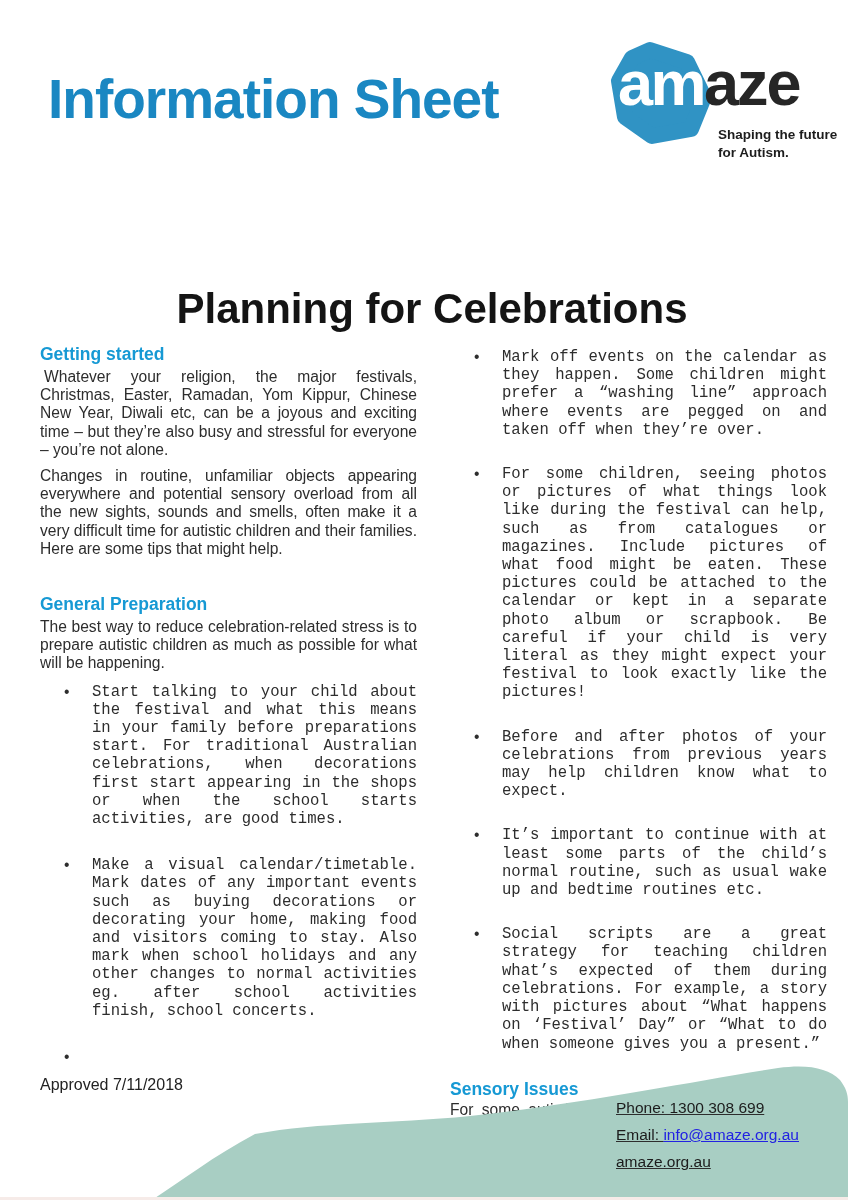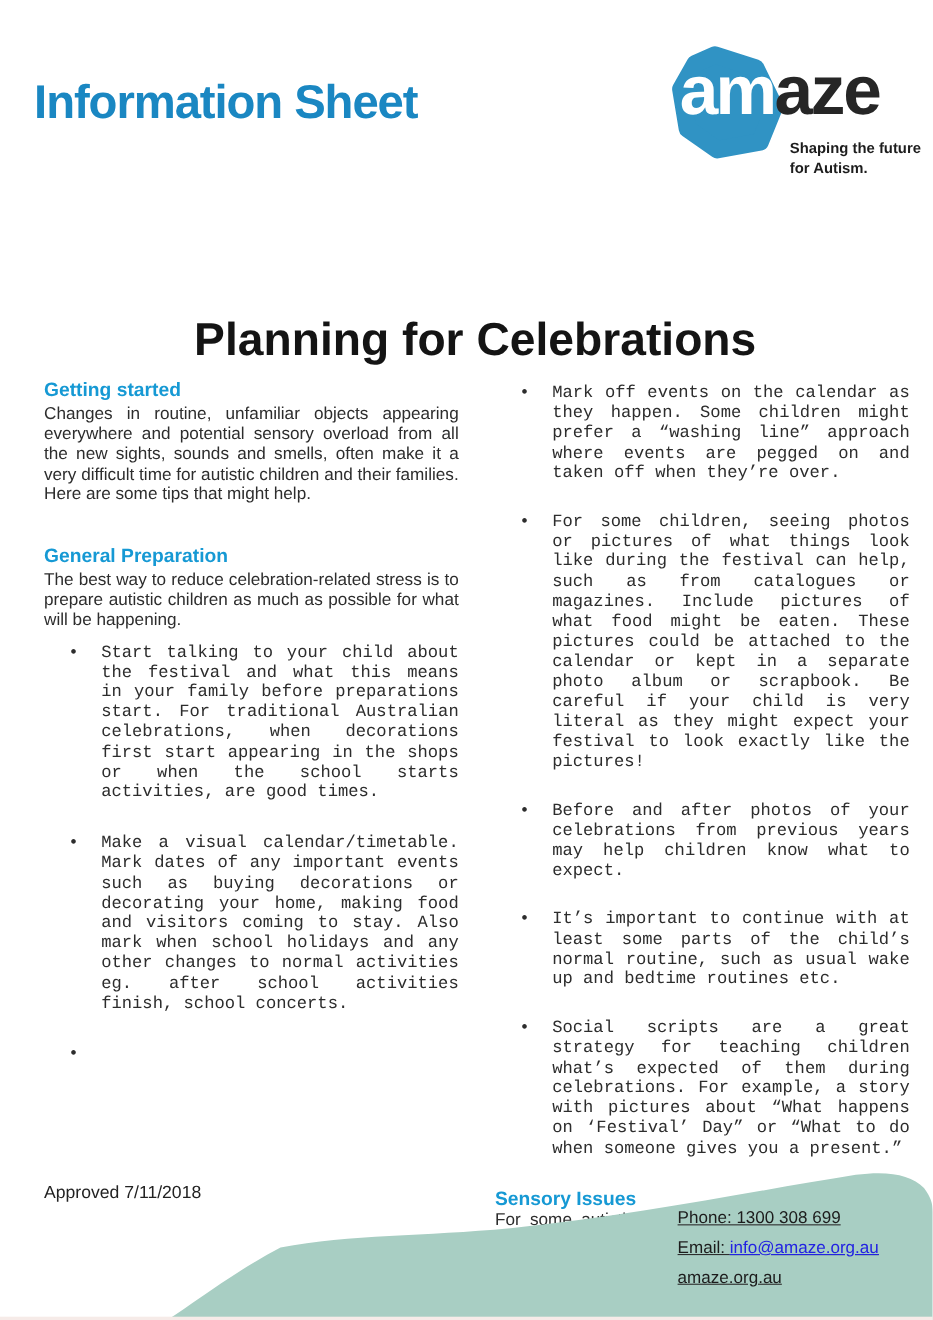--- a/index.html
+++ b/index.html
@@ -8,22 +8,22 @@
     position:relative;
     background:#ffffff;
     font-family:"Liberation Sans","DejaVu Sans",sans-serif;
     color:#2d2d2d;
     overflow:hidden;
   }
   .page { position:absolute; inset:0; background:#ffffff; }
 
   
   .sheet-title {
-    position:absolute; left:31px; top:72px;
-    font-size:43px; font-weight:bold; letter-spacing:-1px; line-height:1;
+    position:absolute; left:48px; top:72px;
+    font-size:55px; font-weight:bold; letter-spacing:-1px; line-height:1;
     color:var(--info_blue);
   }
   .logo { position:absolute; left:598px; top:36px; width:245px; height:130px; }
   .logo-blob-svg { position:absolute; left:12px; top:4px; width:104px; height:106px; }
   .logo-word {
     position:absolute; left:20px; top:16px;
     font-size:63px; font-weight:bold; letter-spacing:-2.5px; line-height:1;
     white-space:nowrap;
   }
   .logo-am  { color:#ffffff; }
@@ -93,20 +93,21 @@
     <div class="logo-tagline">
       <div>Shaping the future</div>
       <div>for Autism.</div>
     </div>
   </div>
 
   <h1 class="doc-title">Planning for Celebrations</h1>
 
   <div class="col col-left">
     <h2 class="sec-heading">Getting started</h2>
+    <p class="para indent">Whatever your religion, the major festivals, Christmas, Easter, Ramadan, Yom Kippur, Chinese New Year, Diwali etc, can be a joyous and exciting time – but they’re also busy and stressful for everyone – you’re not alone.</p>
     <p class="para">Changes in routine, unfamiliar objects appearing everywhere and potential sensory overload from all the new sights, sounds and smells, often make it a very difficult time for autistic children and their families.  Here are some tips that might help.</p>
     <h2 class="sec-heading spaced">General Preparation</h2>
     <p class="para">The best way to reduce celebration-related stress is to prepare autistic children as much as possible for what will be happening.</p>
     <div class="bullets">
       <div class="bullet-item">
         <span class="bullet-marker">•</span>
         <span class="bullet-text">Start talking to your child about the festival and what this means in your family before preparations start. For traditional Australian celebrations, when decorations first start appearing in the shops or when the school starts activities, are good times.</span>
       </div>
       <div class="bullet-item">
         <span class="bullet-marker">•</span>

